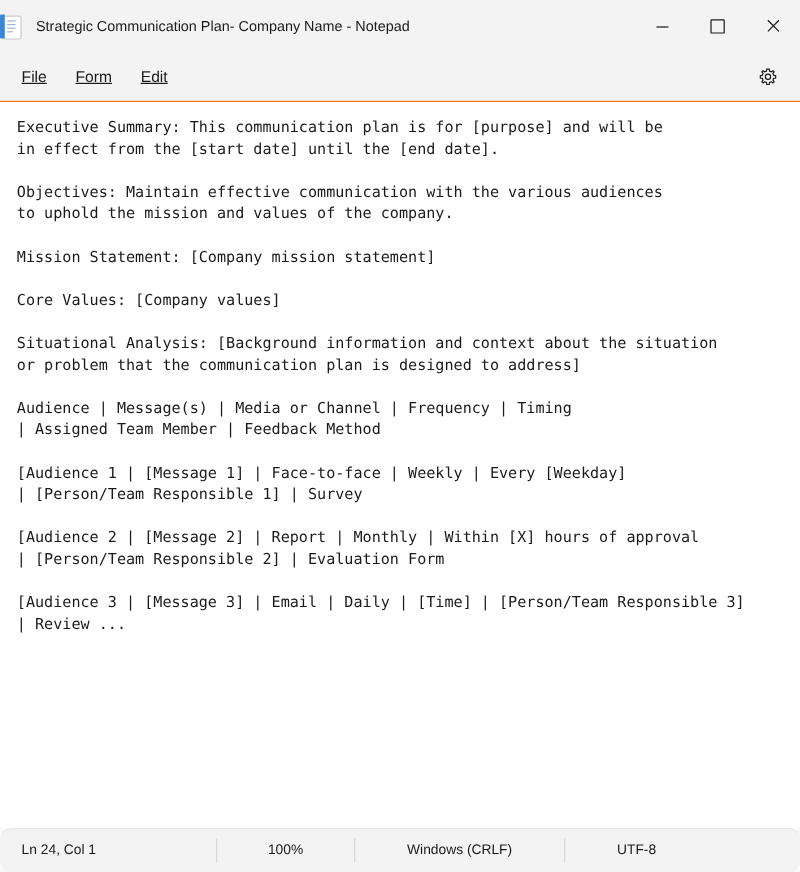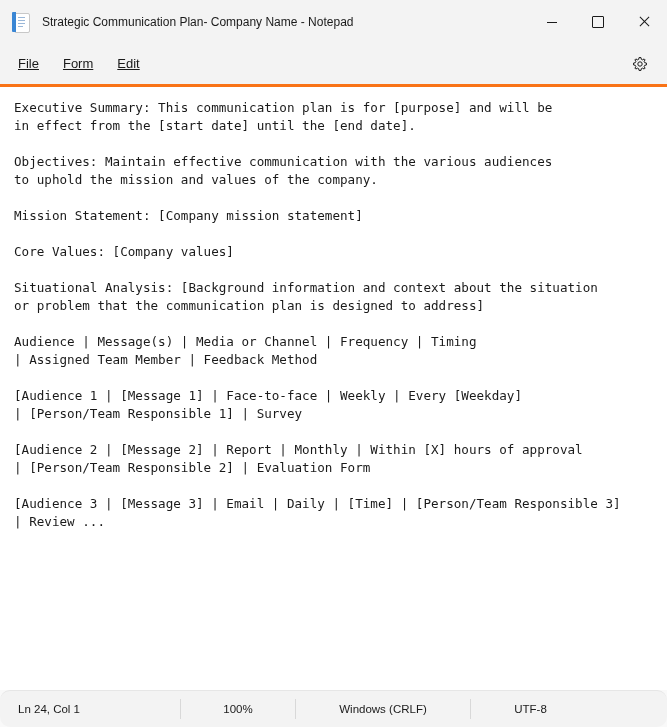--- a/index.html
+++ b/index.html
@@ -22,21 +22,21 @@
     position: relative;
   }
 
   
   .titlebar {
     height: 44px;
     min-height: 44px;
     display: flex;
     align-items: center;
     background: #f3f3f3;
-    padding-left: 12px;
+    padding-left: 0;
   }
   .app-icon {
     width: 18px;
     height: 20px;
     margin-right: 12px;
     position: relative;
     flex: none;
   }
   .app-icon .pad {
     position: absolute;
@@ -139,21 +139,21 @@
     align-items: center;
     justify-content: center;
     border-radius: 4px;
     margin-right: 4px;
   }
 
   
   .editor-wrap {
     flex: 1;
     background: #ffffff;
-    border-top: 3px solid #f97316;
+    border-top: 1px solid #f97316;
     position: relative;
     overflow: hidden;
   }
   .editor {
     position: absolute;
     inset: 0;
     padding: 12px 14px 0 14px;
     font-family: "DejaVu Sans Mono", monospace;
     font-size: 12.6px;
     line-height: 18px;

